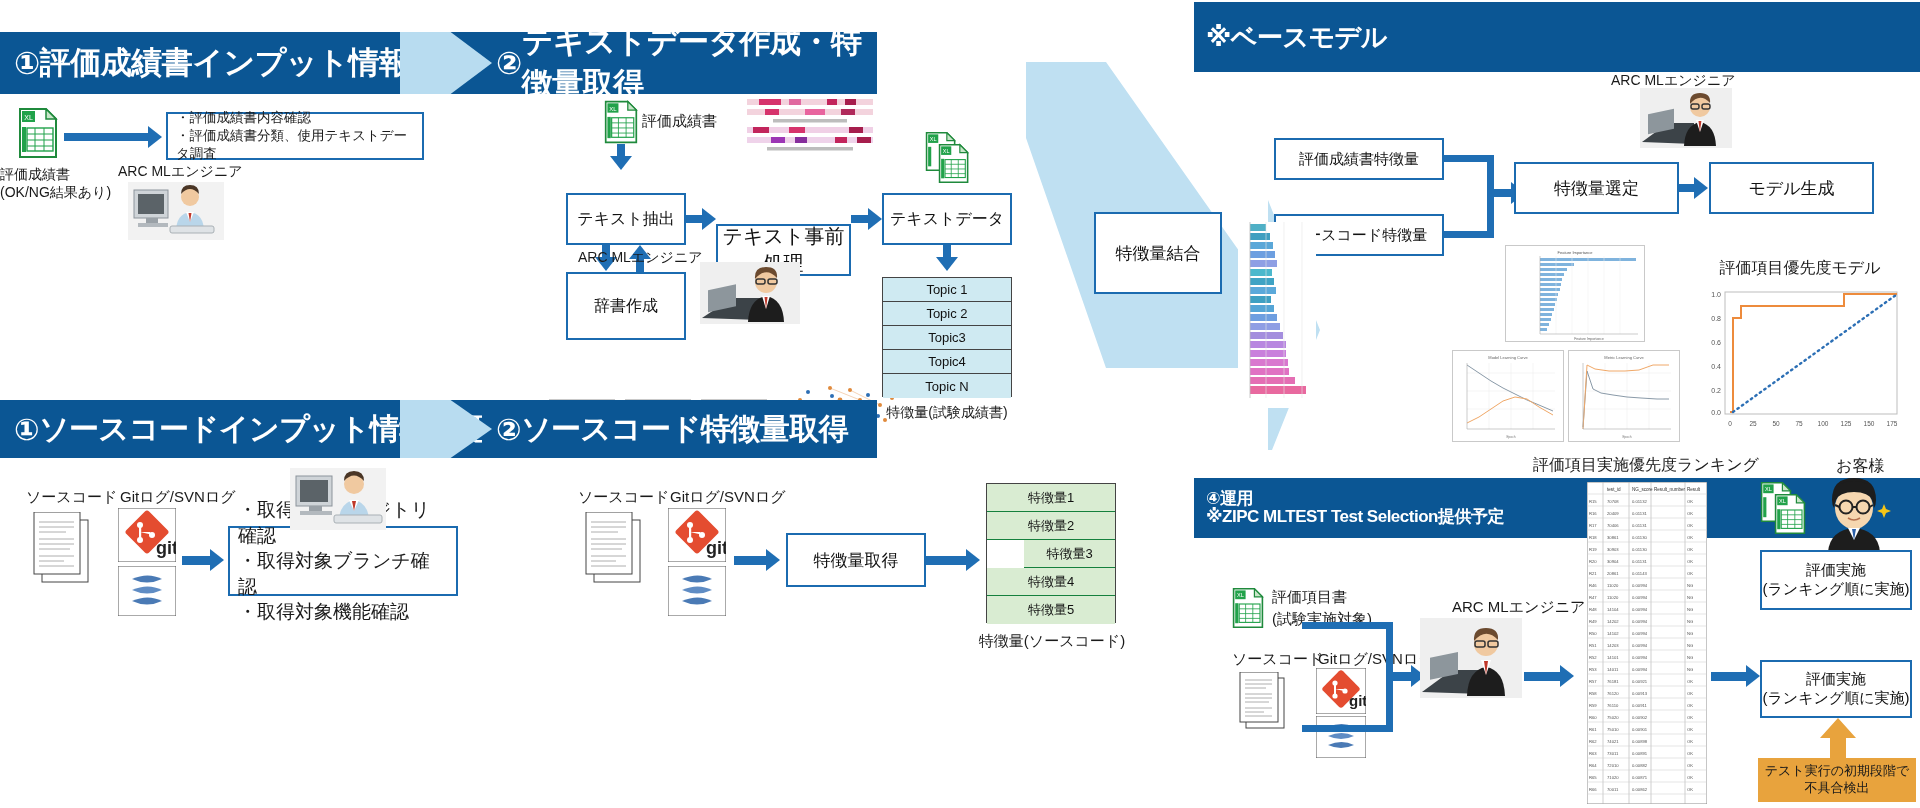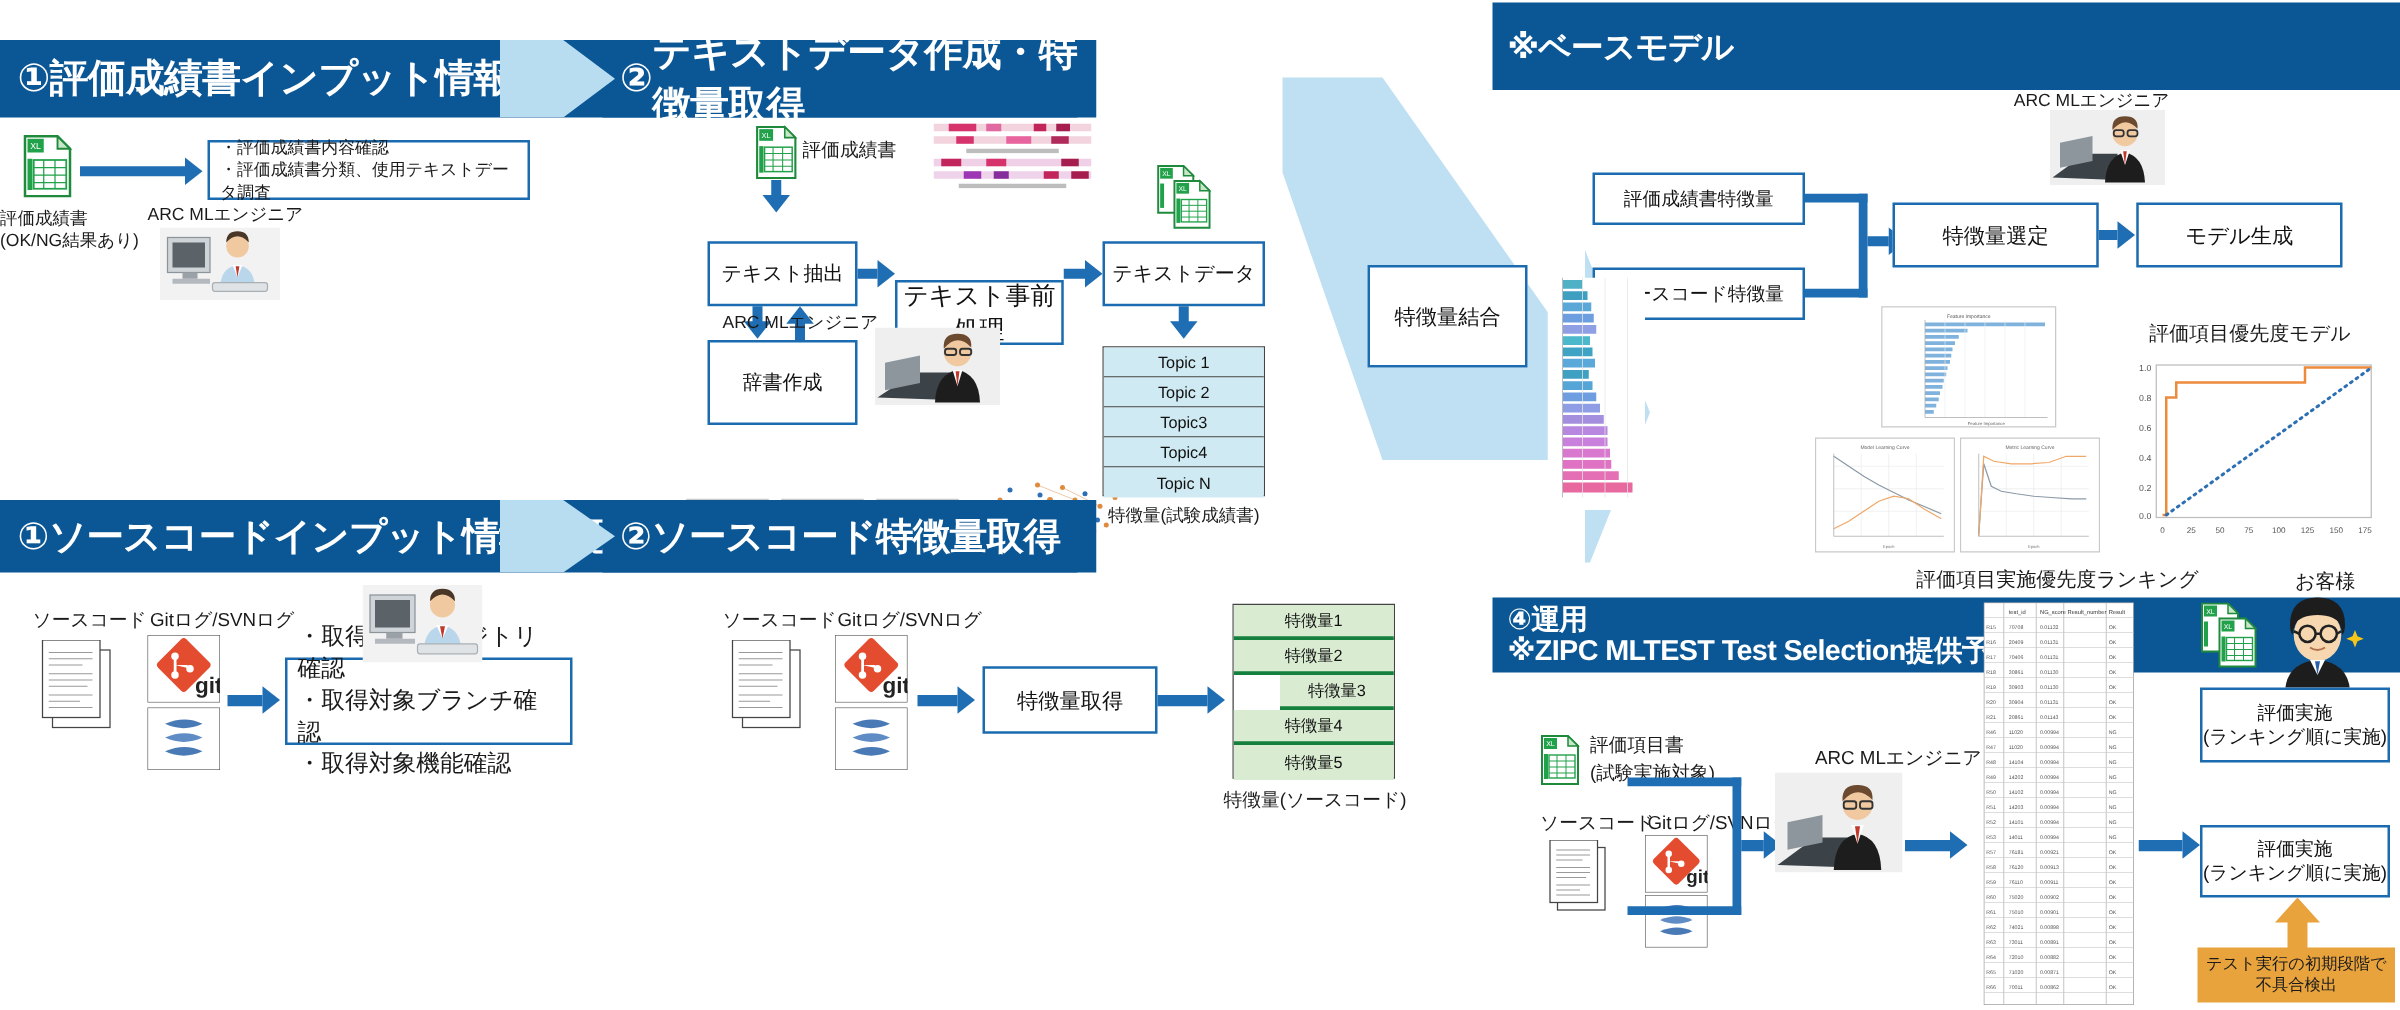--- a/index.html
+++ b/index.html
@@ -36,21 +36,21 @@
   .arh.r{border-top:11px solid transparent;border-bottom:11px solid transparent;border-left:14px solid #1f6eb4;}
   .arh.d{border-left:11px solid transparent;border-right:11px solid transparent;border-top:14px solid #1f6eb4;}
   .arh.u{border-left:11px solid transparent;border-right:11px solid transparent;border-bottom:14px solid #1f6eb4;}
   
   .tlist{position:absolute;border:1px solid #444;box-sizing:border-box;}
   .titem{border-bottom:1px solid #444;background:#cfeaf2;display:flex;align-items:center;justify-content:center;
          font-size:13px;color:#111;box-sizing:border-box;}
   .titem:last-child{border-bottom:none;}
   
   .flist{position:absolute;border:1px solid #444;box-sizing:border-box;}
-  .fitem{border-bottom:3px solid #15803d;background:#d9ecd2;display:flex;align-items:center;justify-content:center;
+  .fitem{border-bottom:1px solid #15803d;background:#d9ecd2;display:flex;align-items:center;justify-content:center;
          font-size:13px;color:#111;box-sizing:border-box;}
   .fitem:last-child{border-bottom:none;}
   
   .orange{
     position:absolute;background:#e8a33d;color:#1a1a1a;display:flex;flex-direction:column;
     align-items:center;justify-content:center;text-align:center;line-height:1.3;font-size:13px;
   }
   
   .mini{position:absolute;background:#fff;border:1px solid #c9c9c9;overflow:hidden;}
   .person{position:absolute;}
@@ -527,21 +527,21 @@
         <text x="172" y="142">150</text>
         <text x="195" y="142">175</text>
     </g>
 
     <polyline fill="none" stroke="#ed8b3c" stroke-width="2" points="33,128 36,128 36,34 44,34 44,22 147,22 147,10 200,10"></polyline>
 
     <line x1="36" y1="128" x2="199" y2="11" stroke="#2c6fb5" stroke-width="2.4" stroke-dasharray="1.5 4" stroke-linecap="round"></line>
   </svg>
 </div>
 
-<div class="bar" style="left:1194px;top:478px;width:726px;height:60px;font-size:23px;line-height:1.12;padding-left:12px;">
+<div class="bar" style="left:1194px;top:478px;width:726px;height:60px;font-size:17px;line-height:1.12;padding-left:12px;">
   <div class="l1">④運用</div>
   <div class="l2">※ZIPC MLTEST Test Selection提供予定</div>
 </div>
 
 <div class="abs" style="left:1232px;top:588px;width:32px;height:40px;">
   <svg width="32" height="40" viewBox="0 0 40 50">
     <path d="M2 1 h26 l10 10 v38 h-36 z" fill="#ffffff" stroke="#1f8a3c" stroke-width="2"></path>
     <path d="M28 1 l10 10 h-10 z" fill="#c8e6c9" stroke="#1f8a3c" stroke-width="1.5"></path>
     <rect x="4" y="3" width="13" height="11" fill="#21a24a"></rect>
     <text x="10.5" y="11.5" font-size="7" fill="#fff" text-anchor="middle" font-family="Liberation Sans, sans-serif">XL</text>

